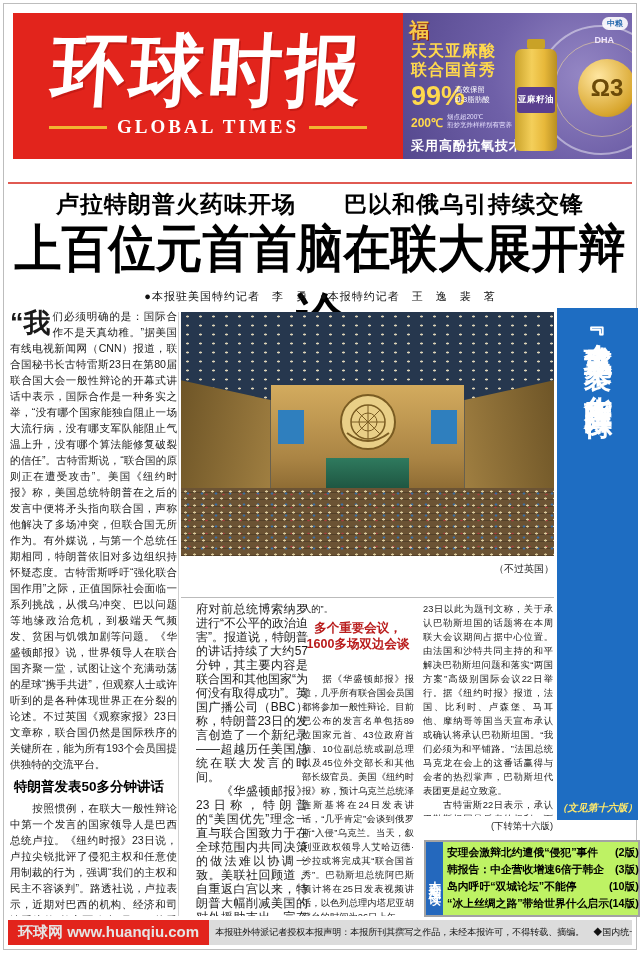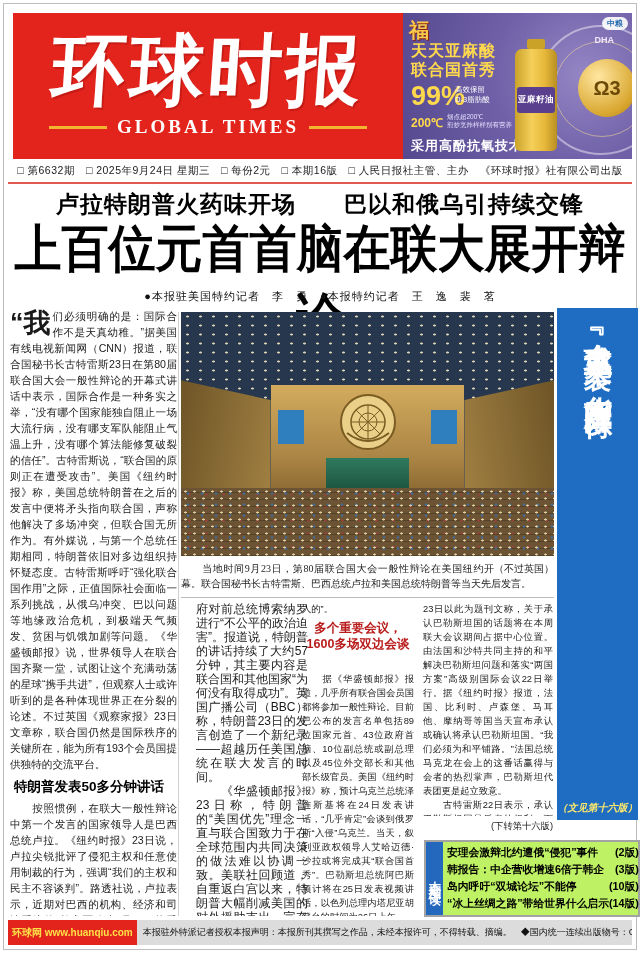--- a/index.html
+++ b/index.html
@@ -34,21 +34,21 @@
                 background:linear-gradient(90deg,#caa32b,#f4cf5a 40%,#e7b83a 70%,#b88f22);}
   .bottle .label{position:absolute;left:2px;top:48px;width:38px;height:26px;background:#5a3f8f;
                  border-radius:3px;display:flex;align-items:center;justify-content:center;
                  font-size:8.5px;font-weight:bold;color:#fff;letter-spacing:.5px;}
   .ring{position:absolute;right:-34px;top:12px;width:126px;height:126px;border-radius:50%;
         border:2px solid rgba(255,255,255,.45);}
   .ring2{position:absolute;right:-18px;top:28px;width:94px;height:94px;border-radius:50%;
          border:1px solid rgba(255,230,150,.5);}
   .omega{position:absolute;right:-4px;top:46px;width:58px;height:58px;border-radius:50%;
          background:radial-gradient(circle at 35% 30%,#ffe6a0,#d8a62e 70%,#a87b18);
-         display:flex;align-items:center;justify-content:center;font-size:20px;font-weight:900;color:#6b4a08;}
+         display:flex;align-items:center;justify-content:center;font-size:24px;font-weight:900;color:#6b4a08;}
   .ad-dha{position:absolute;right:18px;top:22px;font-size:9px;font-weight:bold;color:#f0e6ff;}
   .ad-epa{position:absolute;right:88px;top:58px;font-size:9px;font-weight:bold;color:#f0e6ff;transform:rotate(-60deg);}
   .ad-corp{position:absolute;right:4px;top:4px;background:rgba(255,255,255,.9);color:#2a6db0;
            font-size:8px;font-weight:bold;border-radius:7px;padding:1px 5px;}
 
   
   .pubinfo{position:absolute;left:8px;top:164px;width:624px;text-align:center;font-size:10.5px;color:#222;letter-spacing:.5px;}
   .redrule{position:absolute;left:8px;top:182px;width:624px;height:2px;background:#e05a52;}
 
   
@@ -113,22 +113,22 @@
   
   .digest{position:absolute;left:424px;top:840px;width:212px;height:73px;border:2px solid #a3a3a3;
           background:#bef264;display:flex;}
   .digest-label{width:22px;background:#2468bd;color:#fff;display:flex;flex-direction:column;
                 align-items:center;justify-content:space-around;font-size:12.5px;font-weight:bold;padding:3px 0;}
   .digest-items{flex:1;display:flex;flex-direction:column;justify-content:space-around;padding:2px 4px;}
   .digest-row{display:flex;justify-content:space-between;font-size:10.8px;font-weight:bold;color:#000;white-space:nowrap;}
 
   
   .footer{position:absolute;left:8px;top:920px;width:624px;height:25px;display:flex;}
-  .f-site{background:#e2241c;color:#fde047;font-weight:bold;font-size:10px;display:flex;align-items:center;
-          padding:0 4px;white-space:nowrap;}
+  .f-site{background:#e2241c;color:#e5e5e5;font-weight:bold;font-size:15px;display:flex;align-items:center;
+          padding:0 10px;white-space:nowrap;}
   .f-notice{background:#dcdcdc;color:#111;font-size:9px;flex:1;display:flex;align-items:center;
             padding:0 6px;white-space:nowrap;overflow:hidden;}
 </style>
 </head>
 <body>
 
 <div class="page">
   <div class="frame"></div>
 
   <div class="masthead">
@@ -157,21 +157,20 @@
     <div class="ad-dha">DHA</div>
     <div class="ad-epa">EPA</div>
     <div class="omega">Ω3</div>
     <div class="bottle">
       <div class="cap"></div>
       <div class="body"></div>
       <div class="label">亚麻籽油</div>
     </div>
   </div>
 
-  <div class="pubinfo">□ 第6632期　□ 2025年9月24日 星期三　□ 每份2元　□ 本期16版　□ 人民日报社主管、主办　《环球时报》社有限公司出版</div>
   <div class="redrule"></div>
 
   <div class="kicker">卢拉特朗普火药味开场　　巴以和俄乌引持续交锋</div>
   <div class="mainhead">上百位元首首脑在联大展开辩论</div>
   <div class="byline">●本报驻美国特约记者　李　勇　●本报特约记者　王　逸　裴　茗</div>
 
   <div class="col col1">
     <span class="dropcap">“我</span><span>们必须明确的是：国际合作不是天真幼稚。”据美国有线电视新闻网（CNN）报道，联合国秘书长古特雷斯23日在第80届联合国大会一般性辩论的开幕式讲话中表示，国际合作是一种务实之举，“没有哪个国家能独自阻止一场大流行病，没有哪支军队能阻止气温上升，没有哪个算法能修复破裂的信任”。古特雷斯说，“联合国的原则正在遭受攻击”。美国《纽约时报》称，美国总统特朗普在之后的发言中便将矛头指向联合国，声称他解决了多场冲突，但联合国无所作为。有外媒说，与第一个总统任期相同，特朗普依旧对多边组织持怀疑态度。古特雷斯呼吁“强化联合国作用”之际，正值国际社会面临一系列挑战，从俄乌冲突、巴以问题等地缘政治危机，到极端天气频发、贫困与饥饿加剧等问题。《华盛顿邮报》说，世界领导人在联合国齐聚一堂，试图让这个充满动荡的星球“携手共进”，但观察人士或许听到的是各种体现世界正在分裂的论述。不过英国《观察家报》23日文章称，联合国仍然是国际秩序的关键所在，能为所有193个会员国提供独特的交流平台。</span>
     <div class="inhead1">特朗普发表50多分钟讲话</div>
     <div class="paras">　　按照惯例，在联大一般性辩论中第一个发言的国家领导人是巴西总统卢拉。《纽约时报》23日说，卢拉尖锐批评了侵犯主权和任意使用制裁的行为，强调“我们的主权和民主不容谈判”。路透社说，卢拉表示，近期对巴西的机构、经济和司法系统的“单方面攻击”是不可接受的。报道认为，这基本上就是对美国外交政策的间接回应。《纽约时报》称，谈到气候问题，卢拉表示发展中国家面临气候风险，而富裕国家却因为使用化石燃料150年而享有更高的生活水平。
@@ -196,21 +195,20 @@
         <line x1="29" y1="12" x2="29" y2="46" stroke="#7a5c22" stroke-width="1"></line>
         <line x1="17" y1="17" x2="41" y2="41" stroke="#7a5c22" stroke-width="1"></line>
         <line x1="41" y1="17" x2="17" y2="41" stroke="#7a5c22" stroke-width="1"></line>
         <path d="M8 40 Q29 56 50 40" fill="none" stroke="#7a5c22" stroke-width="2"></path>
       </svg>
     </div>
     <div class="crowd"></div>
   </div>
   <div class="caption">
     <span class="credit">（不过英国）</span>
-    <span>　　当地时间9月23日，第80届联合国大会一般性辩论在美国纽约开幕。联合国秘书长古特雷斯、巴西总统卢拉和美国总统特朗普等当天先后发言。</span>
   </div>
   <div class="capline"></div>
 
   <div class="col col2">
     <div class="paras">府对前总统博索纳罗进行“不公平的政治迫害”。报道说，特朗普的讲话持续了大约57分钟，其主要内容是联合国和其他国家“为何没有取得成功”。英国广播公司（BBC）称，特朗普23日的发言创造了一个新纪录——超越历任美国总统在联大发言的时间。
 　　《华盛顿邮报》23日称，特朗普的“美国优先”理念一直与联合国致力于在全球范围内共同决策的做法难以协调一致。美联社回顾道，自重返白宫以来，特朗普大幅削减美国的对外援助支出，宣布美国退出世界卫生组织，终止参与联合国人权理事会的活动，并下令全面审查美国在“所有政府间国际组织”和所有国际公约和条约中的成员资格。据法新社报道，古特雷斯23日在未点名美国的情况下表示，削减援助“正造成巨大破坏”，“对许多人而言是死亡判决，对更多人来说意味着被偷走的未来”。
 　　据CNN报道，在联大发言后，特朗普与古特雷斯举行了双边会晤。他缓和了自己的语气，称“这次稍有些激动”，因为他在联合国大楼里经历了扶梯和提词器故障。特朗普称，美国“百分之百支持联合国”，“我认为联合国的潜力是惊</div>
   </div>
   <div class="col col3">
     <span>人的”。</span>

